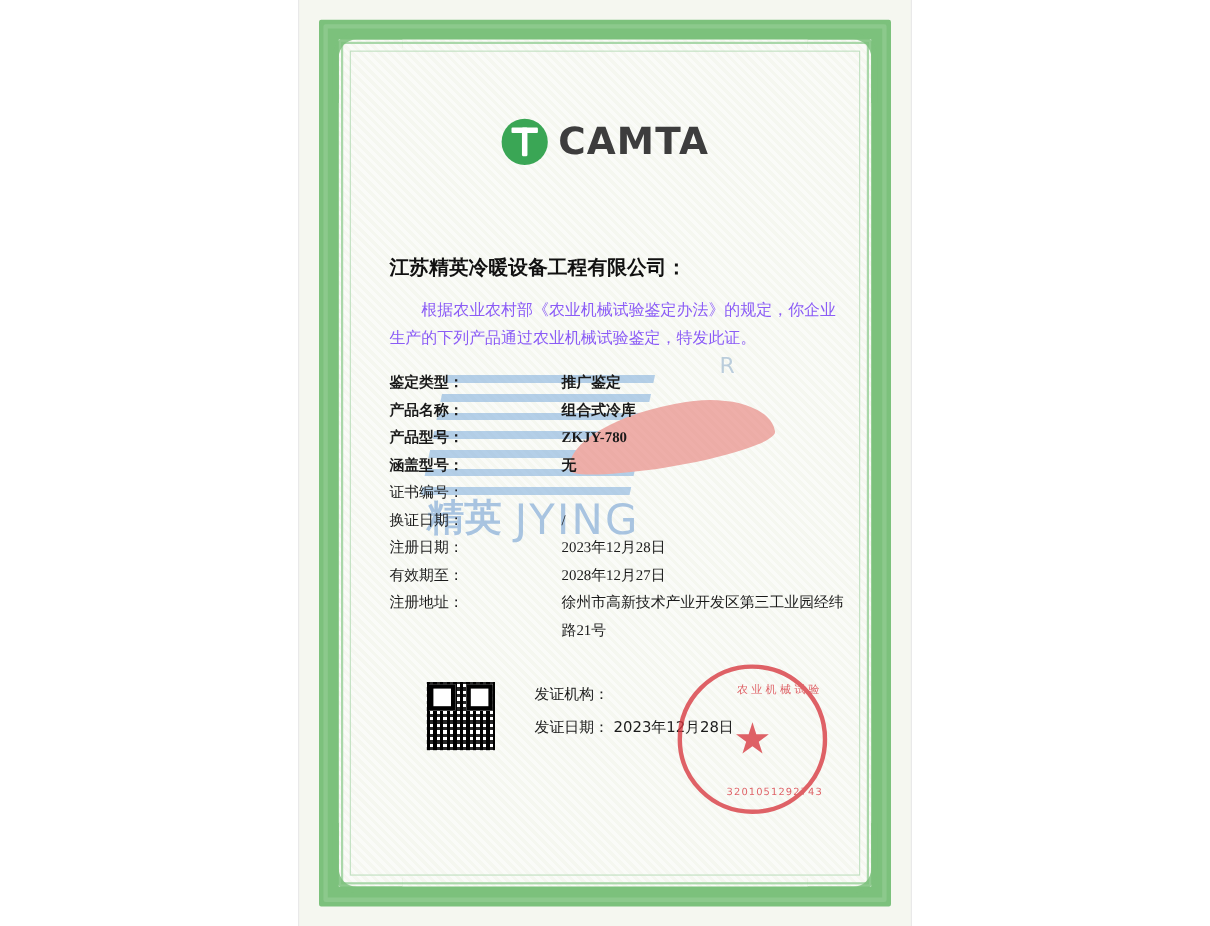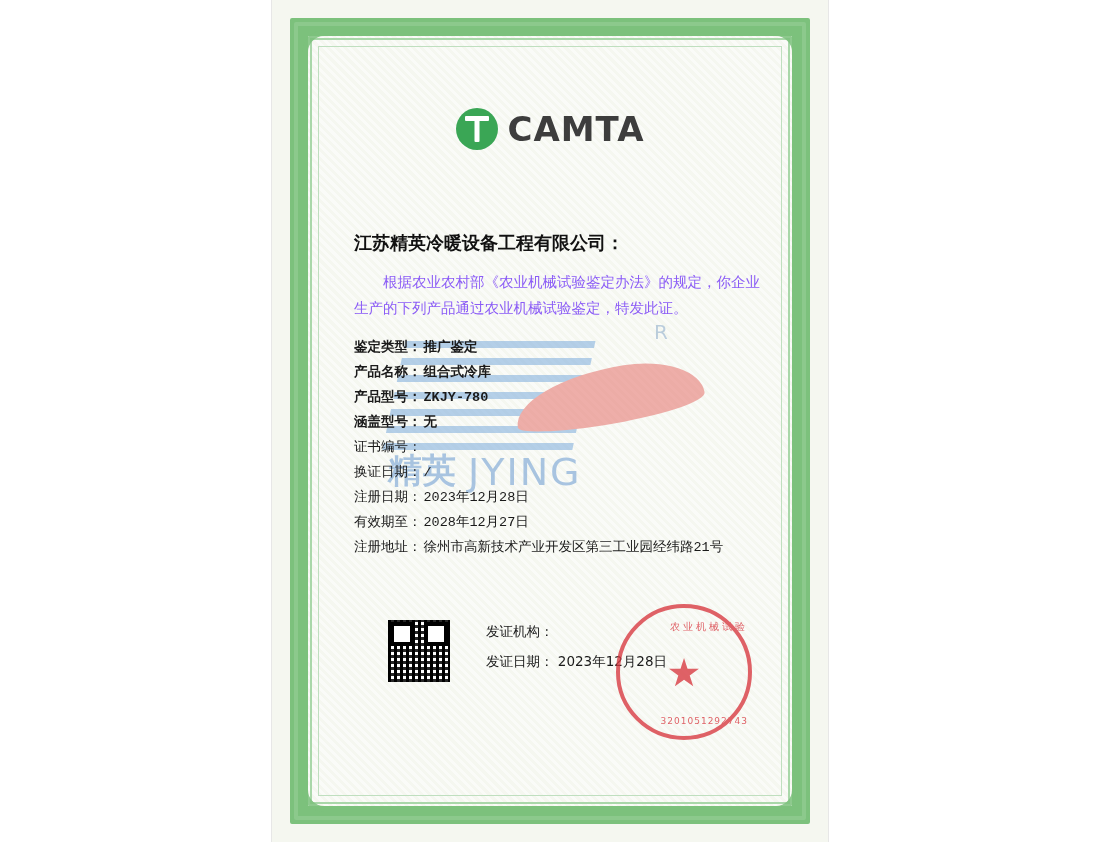--- a/index.html
+++ b/index.html
@@ -171,30 +171,32 @@
   .fields {
     margin-top: 14px;
     margin-left: 26px;
   }
   .field {
     display: flex;
     align-items: flex-start;
     font-size: 13.5px;
     line-height: 25px;
     color: #1a1a1a;
-    font-family: Liberation Mono, monospace;
+    font-family: Liberation Serif, serif;
+    gap: 39px;
   }
   .field .k {
     flex: 0 0 auto;
     white-space: nowrap;
   }
   .field .v {
     flex: 1 1 auto;
     padding-left: 2px;
     max-width: 330px;
+    margin-left: 48px;
   }
   .field.bold .v, .field.bold .k {
     font-weight: bold;
   }
 
   
   .footer {
     position: absolute;
     left: 0;
     right: 0;

